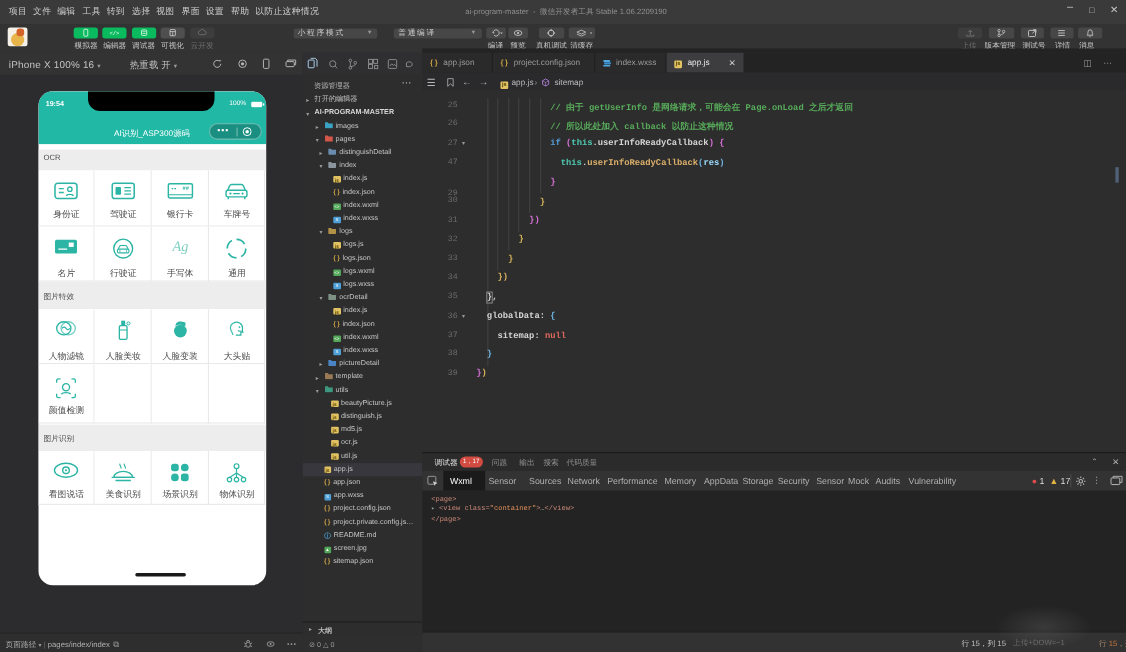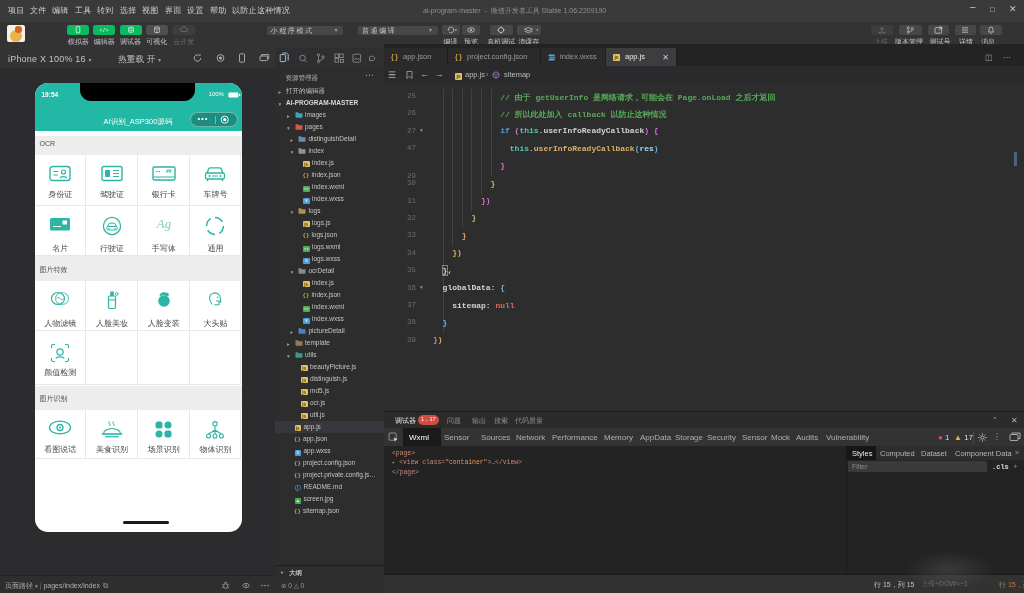--- a/index.html
+++ b/index.html
@@ -678,33 +678,20 @@
 <span class="t" style="left:609px;top:4px;color:#b5b5b5;font-size:8px">⋮</span>
 <svg class="abs" style="left:625px;top:4px" width="12" height="10" viewBox="0 0 12 10">
         <rect x="1" y="2.5" width="8" height="6" rx="0.8" fill="none" stroke="#b5b5b5" stroke-width="0.9"></rect>
         <path d="M3 2.5V1h8v5.5h-2" fill="none" stroke="#b5b5b5" stroke-width="0.9"></path>
       </svg>
 </div>
 <div class="abs" id="dbgc">
 <div class="t mono" style="left:8px;top:3.5px;font-size:6.4px;color:#cc8977">&lt;page&gt;</div>
 <div class="t mono" style="left:8px;top:13px;font-size:6.4px"><span style="color:#9a9a9a;font-size:5.5px">▸</span> <span style="color:#cc8977">&lt;view</span> <span style="color:#cc8977">class=</span><span style="color:#e8935c">"container"</span><span style="color:#cc8977">&gt;</span><span style="color:#b0b0b0">…</span><span style="color:#cc8977">&lt;/view&gt;</span></div>
 <div class="t mono" style="left:8px;top:22.5px;font-size:6.4px;color:#cc8977">&lt;/page&gt;</div>
-<div class="abs" style="left:462px;top:0;width:178px;height:128px;border-left:1px solid #1a1a1a">
-<div class="abs" style="left:0;top:0;width:178px;height:14px;background:#2d2d2d"></div>
-<div class="abs" style="left:0px;top:0px;width:29px;height:14px;background:#161616"></div>
-<span class="t" style="left:5px;top:3px;font-size:7.5px;color:#e8e8e8">Styles</span>
-<span class="t" style="left:33px;top:3px;font-size:7.5px;color:#b5b5b5">Computed</span>
-<span class="t" style="left:74px;top:3px;font-size:7.5px;color:#b5b5b5">Dataset</span>
-<span class="t" style="left:108px;top:3px;font-size:7.5px;color:#b5b5b5">Component Data</span>
-<span class="t" style="left:168px;top:3px;font-size:7px;color:#9a9a9a">»</span>
-<div class="abs" style="left:1px;top:15px;width:139px;height:11px;background:#3a3a3a;border-radius:1px"></div>
-<span class="t" style="left:5px;top:17px;font-size:7px;color:#8a8a8a">Filter</span>
-<span class="t mono" style="left:145px;top:16.5px;font-size:7px;color:#dcdcdc;font-weight:bold">.cls</span>
-<span class="t" style="left:166px;top:16px;font-size:8px;color:#8a8a8a">+</span>
-</div>
 </div>
 <div class="abs" id="simfoot">
 <span class="t" style="left:5px;top:5px">页面路径 <span style="font-size:5.5px;color:#9a9a9a">▾</span>&nbsp;<span style="color:#6a6a6a">|</span>&nbsp;pages/index/index</span>
 <span class="t" style="left:103px;top:4.5px;color:#9a9a9a;font-size:7.5px">⧉</span>
 <svg class="abs" style="left:221px;top:4.5px" width="50" height="9" viewBox="0 0 50 9">
 <g fill="none" stroke="#9f9f9f" stroke-width="0.8">
 <rect x="2.6" y="2.8" width="4" height="4.6" rx="2"></rect>
           <path d="M3.2 2.6a1.4 1.4 0 0 1 2.8 0M1 3.4l1.6.8M1 6.8l1.6-.6M8.2 3.4l-1.6.8M8.2 6.8l-1.6-.6"></path>
 <ellipse cx="25" cy="4.5" rx="3.2" ry="2.1"></ellipse>
           <circle cx="25" cy="4.5" r="0.9" fill="#9f9f9f" stroke="none"></circle>

